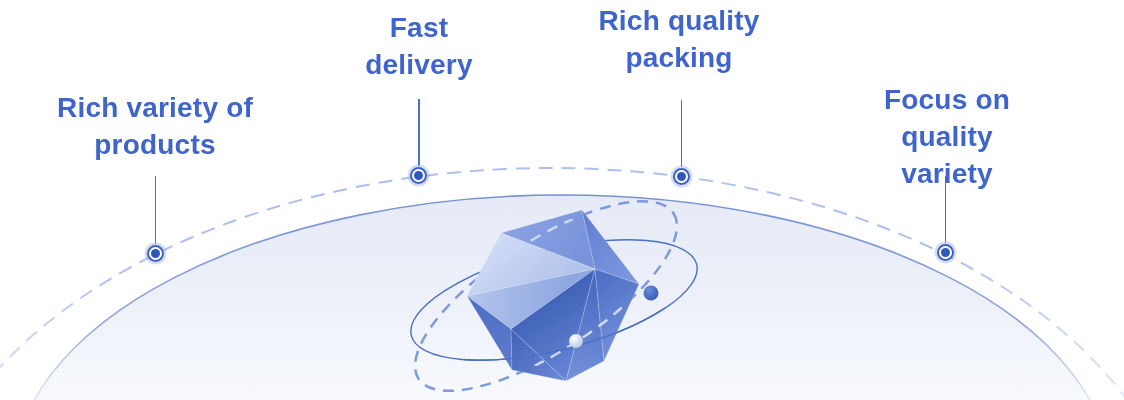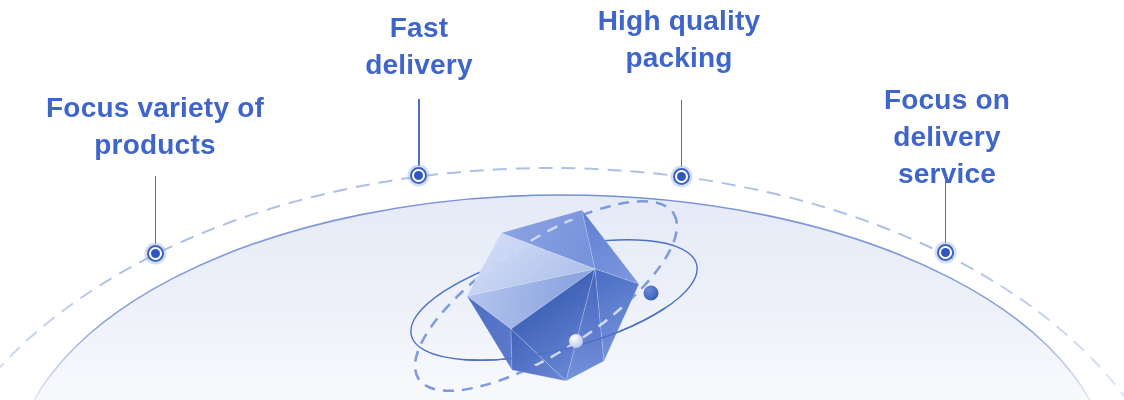--- a/index.html
+++ b/index.html
@@ -147,41 +147,41 @@
       </g>
 
       <ellipse cx="546" cy="296" rx="152" ry="55" transform="rotate(-33 546 296)" fill="none" stroke="#cdd9f5" stroke-width="2.5" stroke-dasharray="11 8" clip-path="url(#icoClip)"></ellipse>
       <ellipse cx="554" cy="300" rx="147" ry="50" transform="rotate(-14 554 300)" fill="none" stroke="#4b70c5" stroke-width="1.3" clip-path="url(#icoClipBottom)"></ellipse>
 
       <circle cx="651" cy="293" r="7.5" fill="url(#gDarkDot)"></circle>
       <circle cx="576" cy="341" r="7" fill="url(#gLightSphere)"></circle>
     </g>
   </svg>
 
-  <div class="feature-label" style="left:155px;top:89px">Focus variety of
+  <div class="feature-label" style="left:155px;top:89px">Rich variety of
 products</div>
   <div class="connector" style="left:154.5px;top:176px;height:68px"></div>
   <div class="marker" style="left:146.5px;top:244.5px">
     <span class="marker-dot"></span>
   </div>
 
   <div class="feature-label" style="left:419px;top:9px">Fast
 delivery</div>
   <div class="connector" style="left:418px;top:99px;height:67px"></div>
   <div class="marker" style="left:409.5px;top:166.5px">
     <span class="marker-dot"></span>
   </div>
 
-  <div class="feature-label" style="left:679px;top:2px">High quality
+  <div class="feature-label" style="left:679px;top:2px">Rich quality
 packing</div>
   <div class="connector" style="left:680.5px;top:100px;height:67px"></div>
   <div class="marker" style="left:672.5px;top:167.5px">
     <span class="marker-dot"></span>
   </div>
 
   <div class="feature-label" style="left:947px;top:81px">Focus on
-delivery service</div>
+quality variety</div>
   <div class="connector" style="left:944.5px;top:176px;height:67px"></div>
   <div class="marker" style="left:936.5px;top:243.5px">
     <span class="marker-dot"></span>
   </div>
 
 </div>
 
 </body></html>

